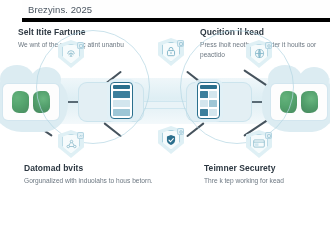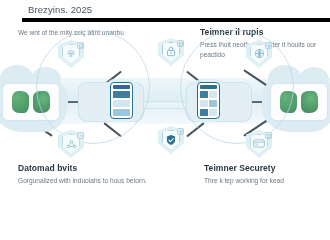--- a/index.html
+++ b/index.html
@@ -78,21 +78,21 @@
   }
   .txtblock p {
     margin: 0;
     font-size: 6.6px;
     font-weight: 400;
     color: #6d7882;
     line-height: 1.45;
   }
   .tb-tl { left: 18px;  top: 6px;  width: 140px; }
   .tb-tr { left: 200px; top: 6px;  width: 125px; }
-  .tb-bl { left: 18px;  top: 142px; width: 140px; }
+  .tb-bl { left: 24px;  top: 142px; width: 140px; }
   .tb-br { left: 204px; top: 142px; width: 125px; }
 
   
   .cloud {
     position: absolute;
     width: 74px; height: 58px;
     background: #dcecf2;
     border-radius: 26px 30px 24px 28px / 24px 26px 28px 24px;
     filter: blur(0.4px);
   }
@@ -445,25 +445,26 @@
         </span>
       </div>
       <div class="badge-dot">
         <svg width="4" height="4" viewBox="0 0 6 6">
             <circle cx="3" cy="3" r="2" fill="none" stroke="#6faac0" stroke-width="0.8"></circle>
           </svg>
       </div>
     </div>
 
     <div class="txtblock tb-tl">
+      <h3>Selt Itite Fartune</h3>
       <p>We wnt of the mity selç atint unanbu</p>
     </div>
 
     <div class="txtblock tb-tr">
-      <h3>Teimner il rupis</h3>
+      <h3>Qucition il kead</h3>
       <p>Press ihoit neoth and taxter it houits oor peactido</p>
     </div>
 
     <div class="txtblock tb-bl">
       <h3>Datomad bvits</h3>
       <p>Gorgunalized with induolahs to hous betorn.</p>
     </div>
 
     <div class="txtblock tb-br">
       <h3>Teimner Securety</h3>

